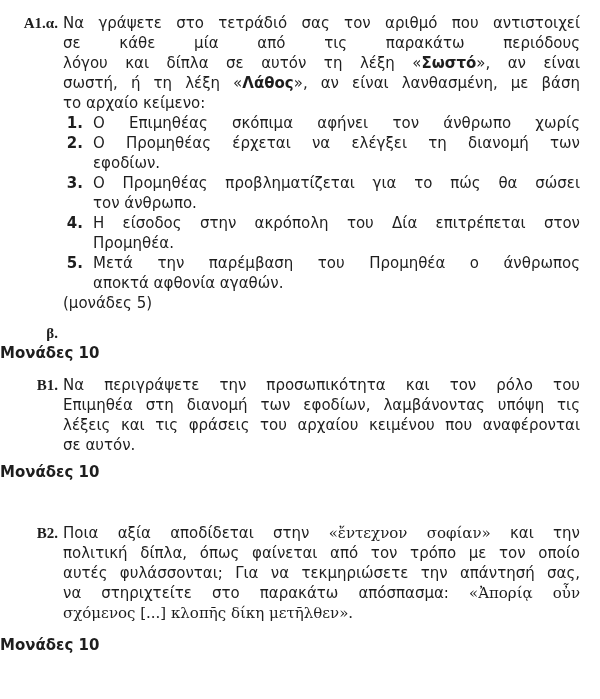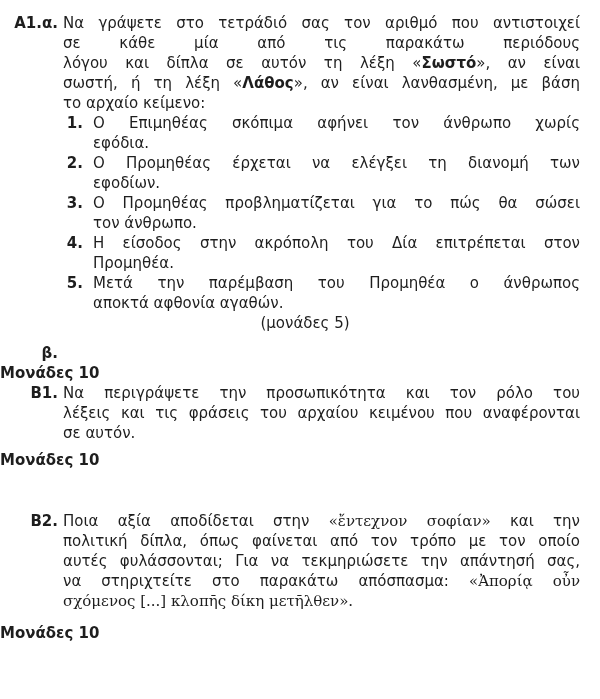--- a/index.html
+++ b/index.html
@@ -20,34 +20,35 @@
     padding: 13px 20px 0 0;
     box-sizing: border-box;
     width: 600px;
   }
   .sec { display: flex; align-items: flex-start; }
   .sec-label {
     flex: 0 0 58px;
     text-align: right;
     font-weight: 700;
     white-space: nowrap;
+    font-family: Liberation Serif, serif;
   }
   .sec-body { flex: 1 1 auto; margin-left: 5px; min-width: 0; }
   .line { text-align: justify; text-align-last: justify; }
   .line.last { text-align-last: left; }
   .serif { font-family: "DejaVu Serif", "Liberation Serif", serif; }
   .bold { font-weight: 700; }
   .li { display: flex; align-items: flex-start; }
   .li-num { flex: 0 0 20px; text-align: right; font-weight: 700; white-space: nowrap; }
   .li-text { flex: 1 1 auto; margin-left: 10px; min-width: 0; }
-  .pts-small { text-align: center; padding-right: 33px; }
+  .pts-small { text-align: left; padding-right: 33px; }
   .pts { text-align: left; padding-right: 33px; font-weight: 700; }
   .sec-beta { margin-top: 10px; }
   .pts-beta { margin-top: 0; }
-  .sec-b1 { }
+  .sec-b1 { margin-top: 12px; }
   .pts-b1 { margin-top: 7px; }
   .sec-b2 { margin-top: 41px; }
   .pts-b2 { margin-top: 12px; }
 </style>
 </head>
 <body>
 
 <div class="doc">
 
   <div class="sec">
@@ -59,21 +60,20 @@
           <div class="line"><span>λόγου και δίπλα σε αυτόν τη λέξη «</span><span class="bold">Σωστό</span><span>», αν είναι</span></div>
           <div class="line"><span>σωστή, ή τη λέξη «</span><span class="bold">Λάθος</span><span>», αν είναι λανθασμένη, με βάση</span></div>
           <div class="line last"><span>το αρχαίο κείμενο:</span></div>
         </div>
 
       <div>
         <div class="li">
           <div class="li-num">1.</div>
           <div class="li-text">
               <div class="line"><span>Ο Επιμηθέας σκόπιμα αφήνει τον άνθρωπο χωρίς</span></div>
-              <div class="line last"><span>εφόδια.</span></div>
             </div>
         </div>
         <div class="li">
           <div class="li-num">2.</div>
           <div class="li-text">
               <div class="line"><span>Ο Προμηθέας έρχεται να ελέγξει τη διανομή των</span></div>
               <div class="line last"><span>εφοδίων.</span></div>
             </div>
         </div>
         <div class="li">
@@ -107,20 +107,21 @@
     <div class="sec-label">β.</div>
   </div>
 
   <div class="pts pts-beta">Μονάδες 10</div>
 
   <div class="sec sec-b1">
     <div class="sec-label">Β1.</div>
     <div class="sec-body">
       <div>
           <div class="line"><span>Να περιγράψετε την προσωπικότητα και τον ρόλο του</span></div>
+          <div class="line"><span>Επιμηθέα στη διανομή των εφοδίων, λαμβάνοντας υπόψη τις</span></div>
           <div class="line"><span>λέξεις και τις φράσεις του αρχαίου κειμένου που αναφέρονται</span></div>
           <div class="line last"><span>σε αυτόν.</span></div>
         </div>
     </div>
   </div>
 
   <div class="pts pts-b1">Μονάδες 10</div>
 
   <div class="sec sec-b2">
     <div class="sec-label">Β2.</div>

